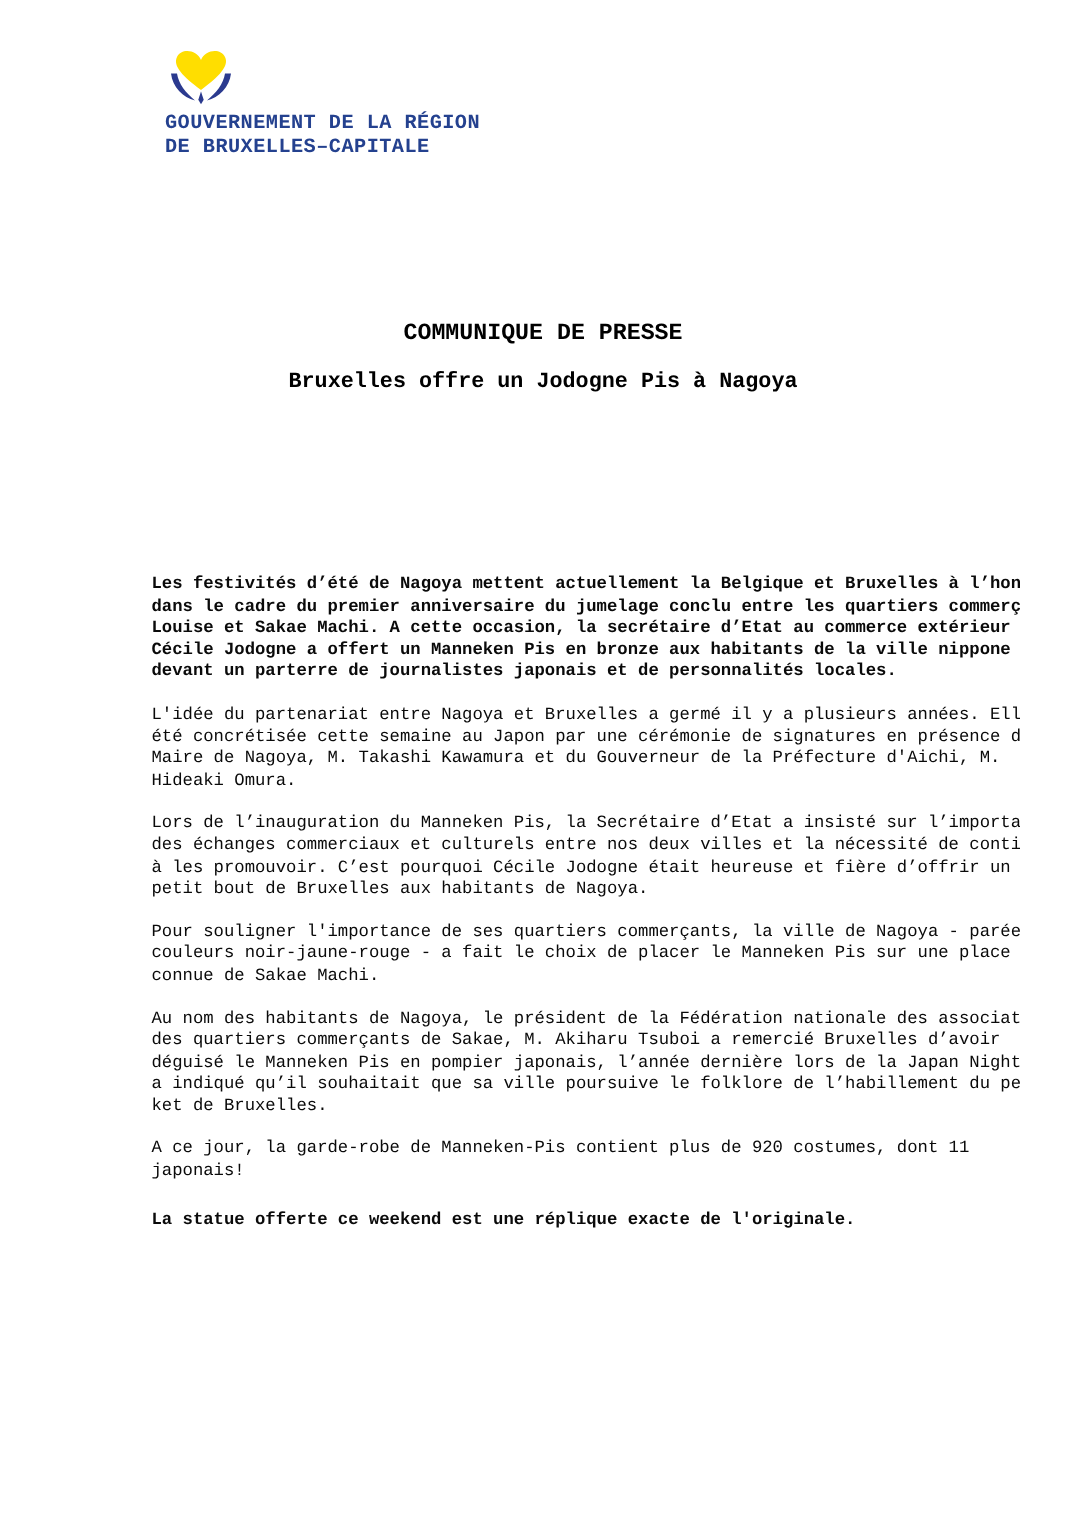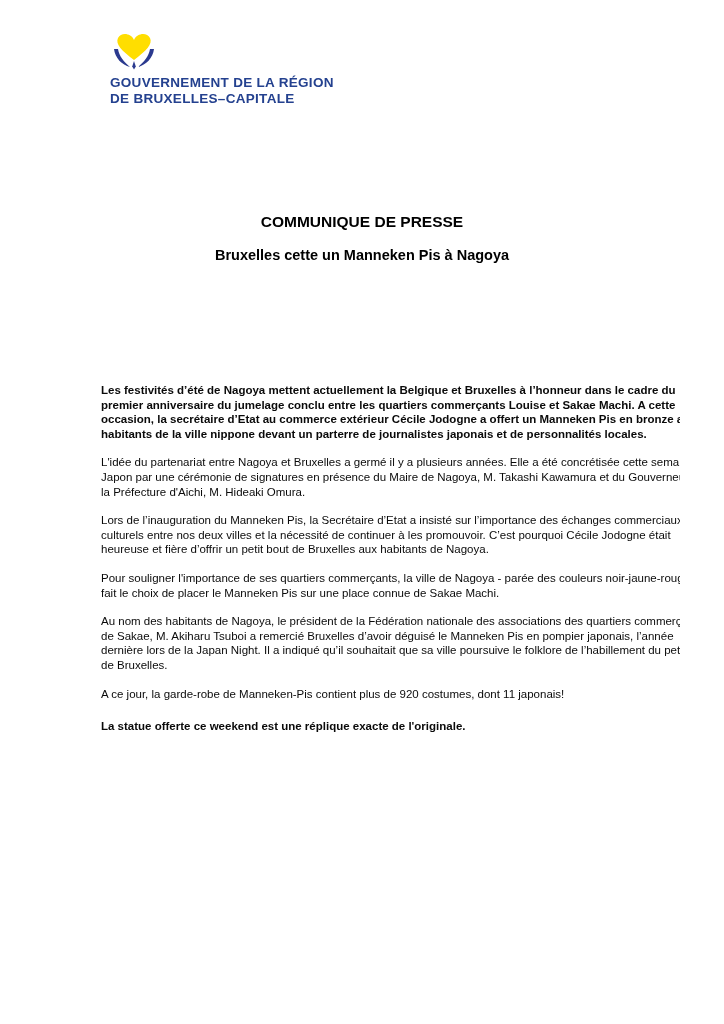--- a/index.html
+++ b/index.html
@@ -6,21 +6,21 @@
     margin: 0;
     padding: 0;
     background: #ffffff;
   }
   .page {
     position: relative;
     width: 636px;
     height: 1024px;
     margin: 0 auto;
     background: #ffffff;
-    font-family: Liberation Sans, sans-serif;
+    font-family: Liberation Mono, monospace;
     color: var(--text_black, #1a1a1a);
     overflow: hidden;
   }
 
   
   .letterhead {
     position: absolute;
     top: 30px;
     left: 66px;
     right: 56px;
@@ -142,21 +142,21 @@
     <div class="gov-title">
       <div>GOUVERNEMENT DE LA RÉGION</div>
       <div>DE BRUXELLES–CAPITALE</div>
     </div>
 
   </header>
 
   <section class="title-block">
     <h1>COMMUNIQUE DE PRESSE</h1>
     <h2>
-      <div>Bruxelles cette un Manneken Pis à Nagoya</div>
+      <div>Bruxelles offre un Jodogne Pis à Nagoya</div>
     </h2>
   </section>
 
   <section class="body-text">
     <p class="lead">Les festivités d’été de Nagoya mettent actuellement la Belgique et Bruxelles à l’honneur dans le cadre du premier anniversaire du jumelage conclu entre les quartiers commerçants Louise et Sakae Machi. A cette occasion, la secrétaire d’Etat au commerce extérieur Cécile Jodogne a offert un Manneken Pis en bronze aux habitants de la ville nippone devant un parterre de journalistes japonais et de personnalités locales.</p>
     <p>L'idée du partenariat entre Nagoya et Bruxelles a germé il y a plusieurs années. Elle a été concrétisée cette semaine au Japon par une cérémonie de signatures en présence du Maire de Nagoya, M. Takashi Kawamura et du Gouverneur de la Préfecture d'Aichi, M. Hideaki Omura.</p>
     <p>Lors de l’inauguration du Manneken Pis, la Secrétaire d’Etat a insisté sur l’importance des échanges commerciaux et culturels entre nos deux villes et la nécessité de continuer à les promouvoir. C’est pourquoi Cécile Jodogne était heureuse et fière d’offrir un petit bout de Bruxelles aux habitants de Nagoya.</p>
     <p>Pour souligner l'importance de ses quartiers commerçants, la ville de Nagoya - parée des couleurs noir-jaune-rouge - a fait le choix de placer le Manneken Pis sur une place connue de Sakae Machi.</p>
     <p>Au nom des habitants de Nagoya, le président de la Fédération nationale des associations des quartiers commerçants de Sakae, M. Akiharu Tsuboi a remercié Bruxelles d’avoir déguisé le Manneken Pis en pompier japonais, l’année dernière lors de la Japan Night. Il a indiqué qu’il souhaitait que sa ville poursuive le folklore de l’habillement du petit ket de Bruxelles.</p>
     <p>A ce jour, la garde-robe de Manneken-Pis contient plus de 920 costumes, dont 11 japonais!</p>

